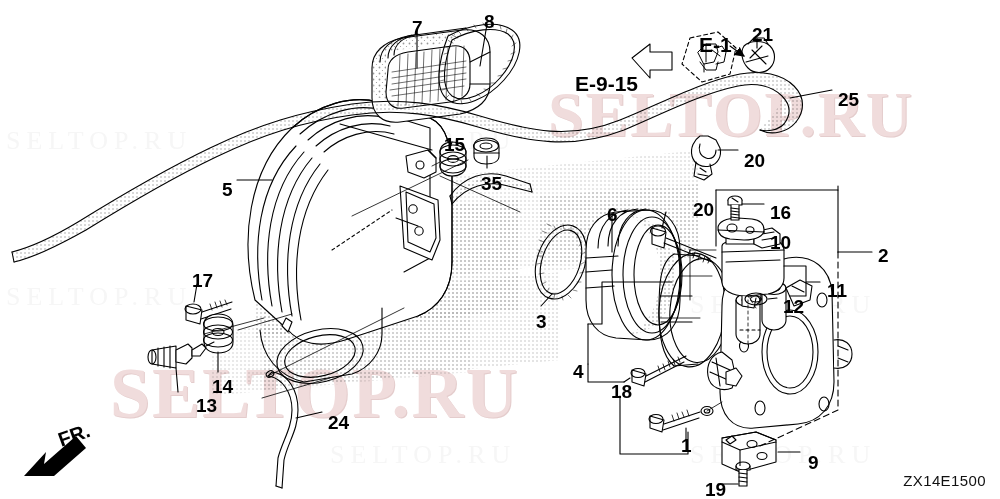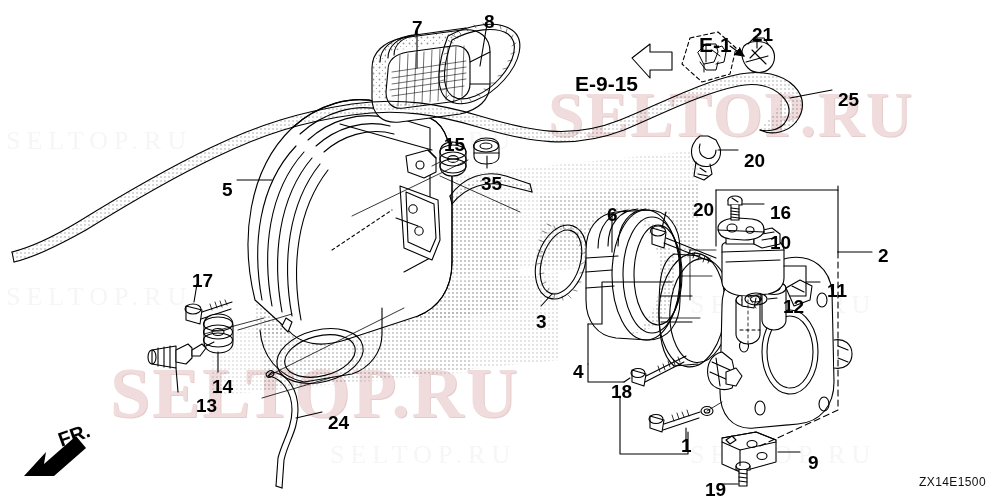--- a/index.html
+++ b/index.html
@@ -19,21 +19,21 @@
      color:#f6f6f6;white-space:nowrap;font-size:26px;letter-spacing:6px;user-select:none;}
 
   
   svg.layer{position:absolute;left:0;top:0;width:1000px;height:499px;}
 
   
   .cal{position:absolute;font-family:"Liberation Sans", sans-serif;
        font-weight:bold;font-size:19px;color:#000;line-height:1;white-space:nowrap;}
   .ref{position:absolute;font-family:"Liberation Sans", sans-serif;
        font-weight:bold;font-size:21px;color:#000;white-space:nowrap;}
-  #partcode{position:absolute;right:14px;bottom:10px;font-size:12px;
+  #partcode{position:absolute;right:14px;bottom:10px;font-size:15px;
        font-family:"Liberation Sans", sans-serif;color:#111;letter-spacing:.4px;}
   #frlabel{position:absolute;left:58px;top:424px;font-size:20px;font-weight:bold;
        font-family:"Liberation Sans", sans-serif;color:#000;transform:rotate(-20deg);}
 </style>
 </head>
 <body>
 
 <div id="stage">
 
   <div id="faint-layer">

